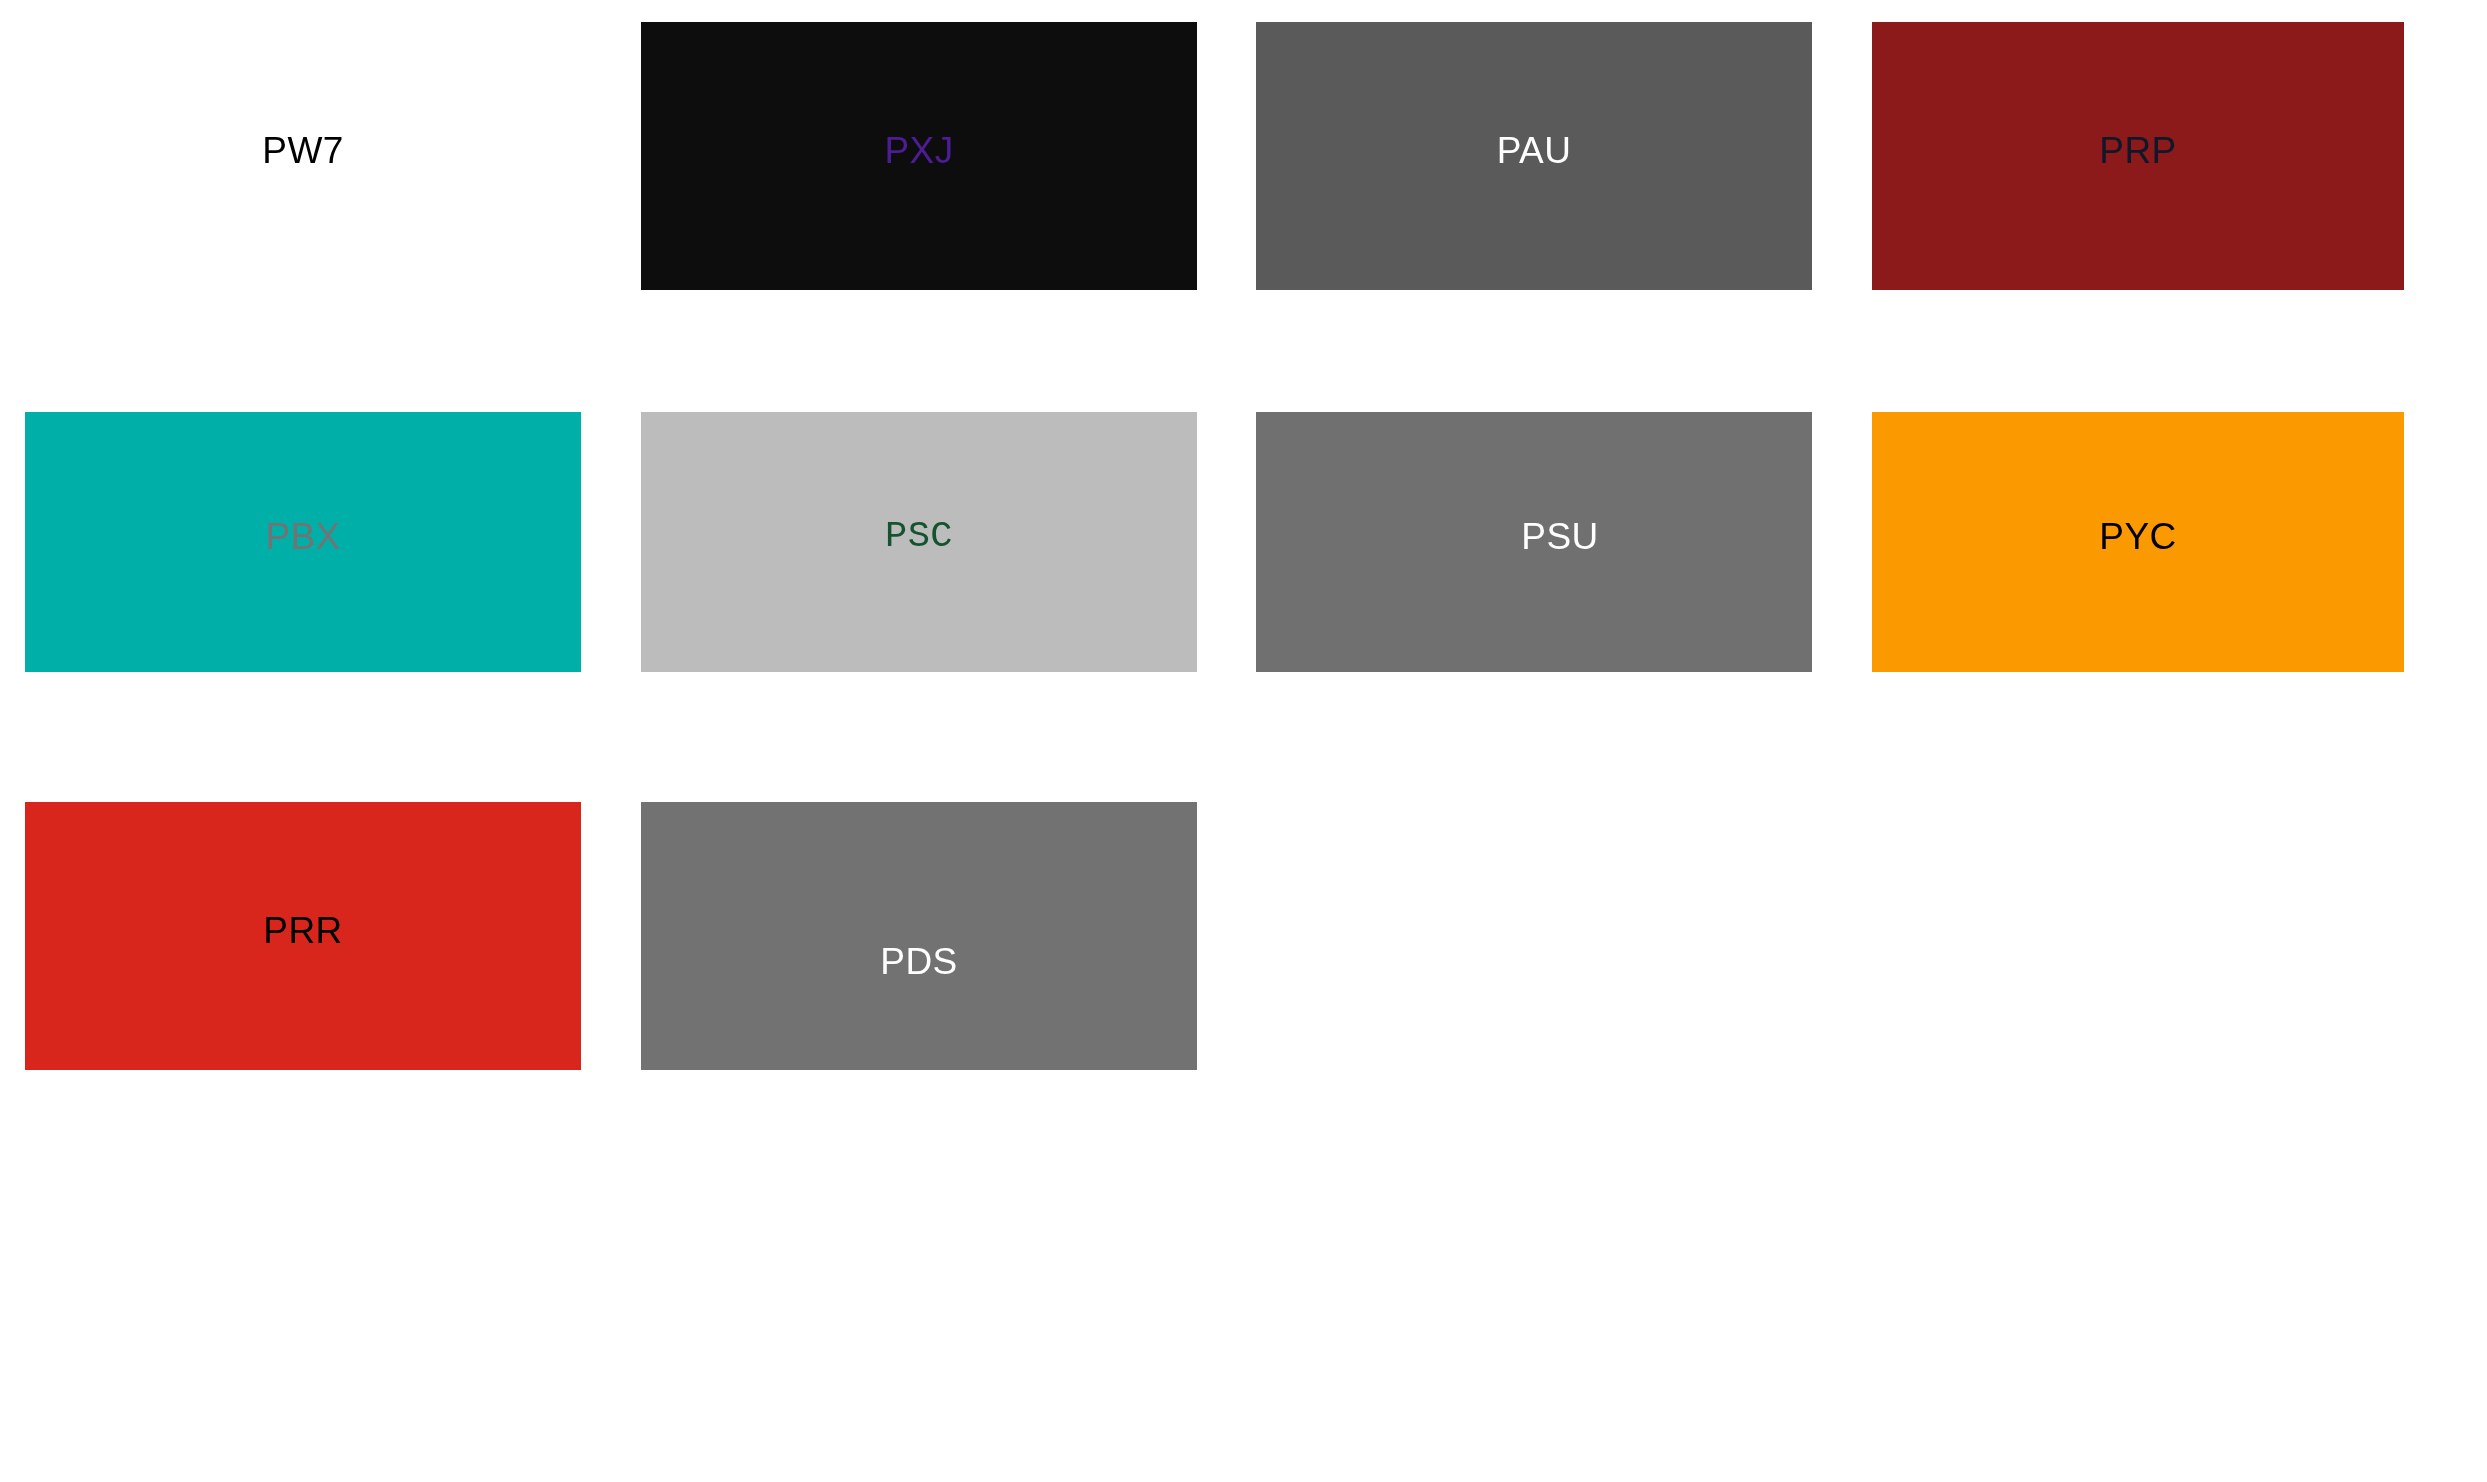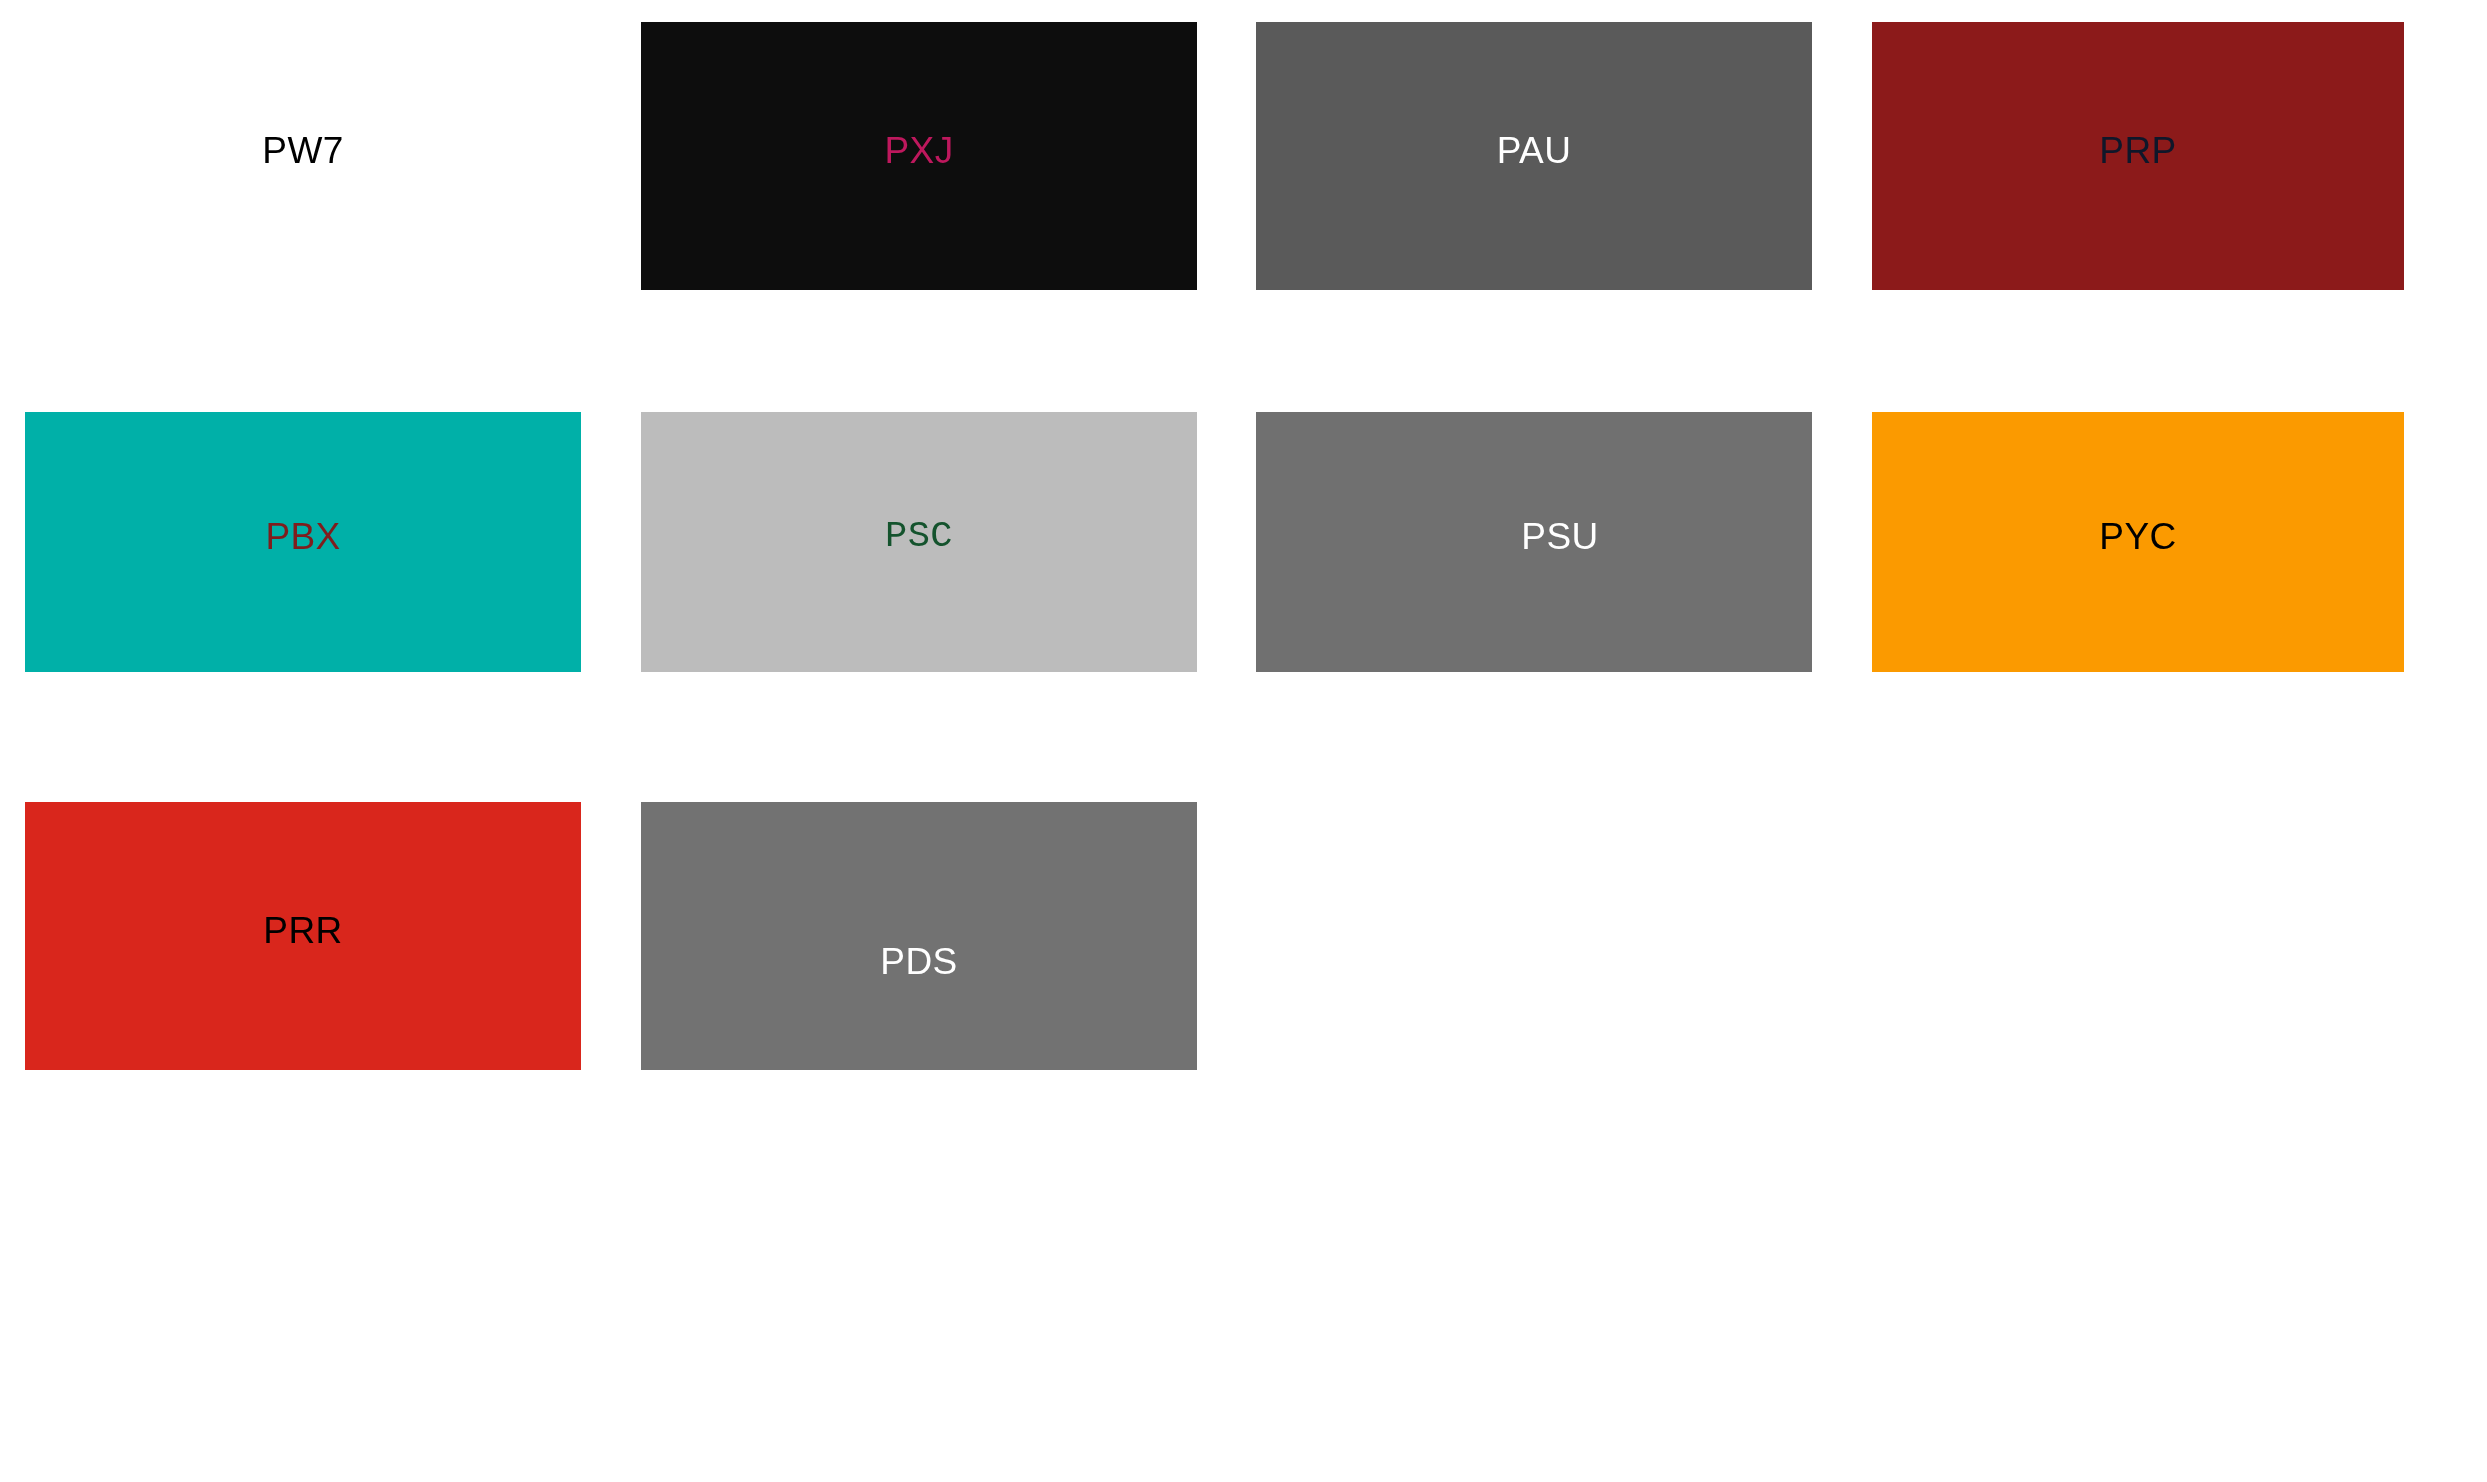--- a/index.html
+++ b/index.html
@@ -84,36 +84,36 @@
 
 <div id="swatch-grid" style="background: rgb(255, 255, 255);">
 
   <div class="swatch-row row-0">
     <div class="swatch-cell col-0">
       <div class="swatch-fill" style="background: rgb(255, 255, 255);"></div>
       <div class="swatch-label" style="color: rgb(0, 0, 0);">PW7</div>
     </div>
     <div class="swatch-cell col-1">
       <div class="swatch-fill" style="background: rgb(13, 13, 13);"></div>
-      <div class="swatch-label" style="color: #be185d;">PXJ</div>
+      <div class="swatch-label" style="color: #4c1d95;">PXJ</div>
     </div>
     <div class="swatch-cell col-2">
       <div class="swatch-fill" style="background: rgb(90, 90, 90);"></div>
       <div class="swatch-label" style="color: rgb(255, 255, 255); border-radius: 17px;">PAU</div>
     </div>
     <div class="swatch-cell col-3">
       <div class="swatch-fill" style="background: rgb(140, 26, 26);"></div>
       <div class="swatch-label" style="color: #0f172a;">PRP</div>
     </div>
   </div>
 
   <div class="swatch-row row-1">
     <div class="swatch-cell col-0">
       <div class="swatch-fill" style="background: rgb(0, 176, 168);"></div>
-      <div class="swatch-label" style="color: #7f1d1d;">PBX</div>
+      <div class="swatch-label" style="color: #737373;">PBX</div>
     </div>
     <div class="swatch-cell col-1">
       <div class="swatch-fill" style="background: rgb(188, 188, 188);"></div>
       <div class="swatch-label" style="color: #14532d; font-family: Liberation Mono, monospace;">PSC</div>
     </div>
     <div class="swatch-cell col-2">
       <div class="swatch-fill" style="background: rgb(112, 112, 112);"></div>
       <div class="swatch-label" style="color: rgb(255, 255, 255); margin-left: 26px;">PSU</div>
     </div>
     <div class="swatch-cell col-3">

